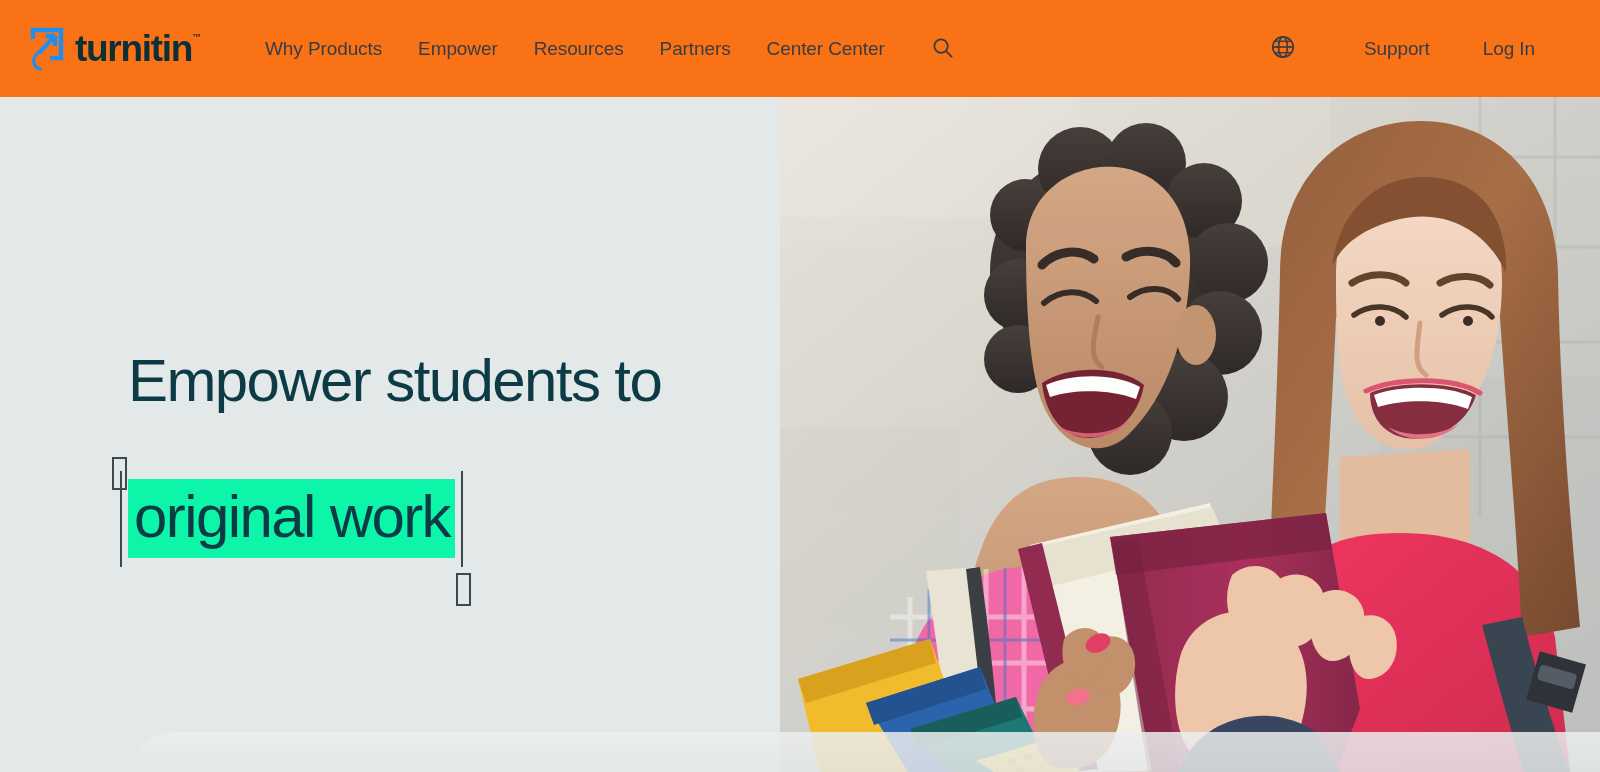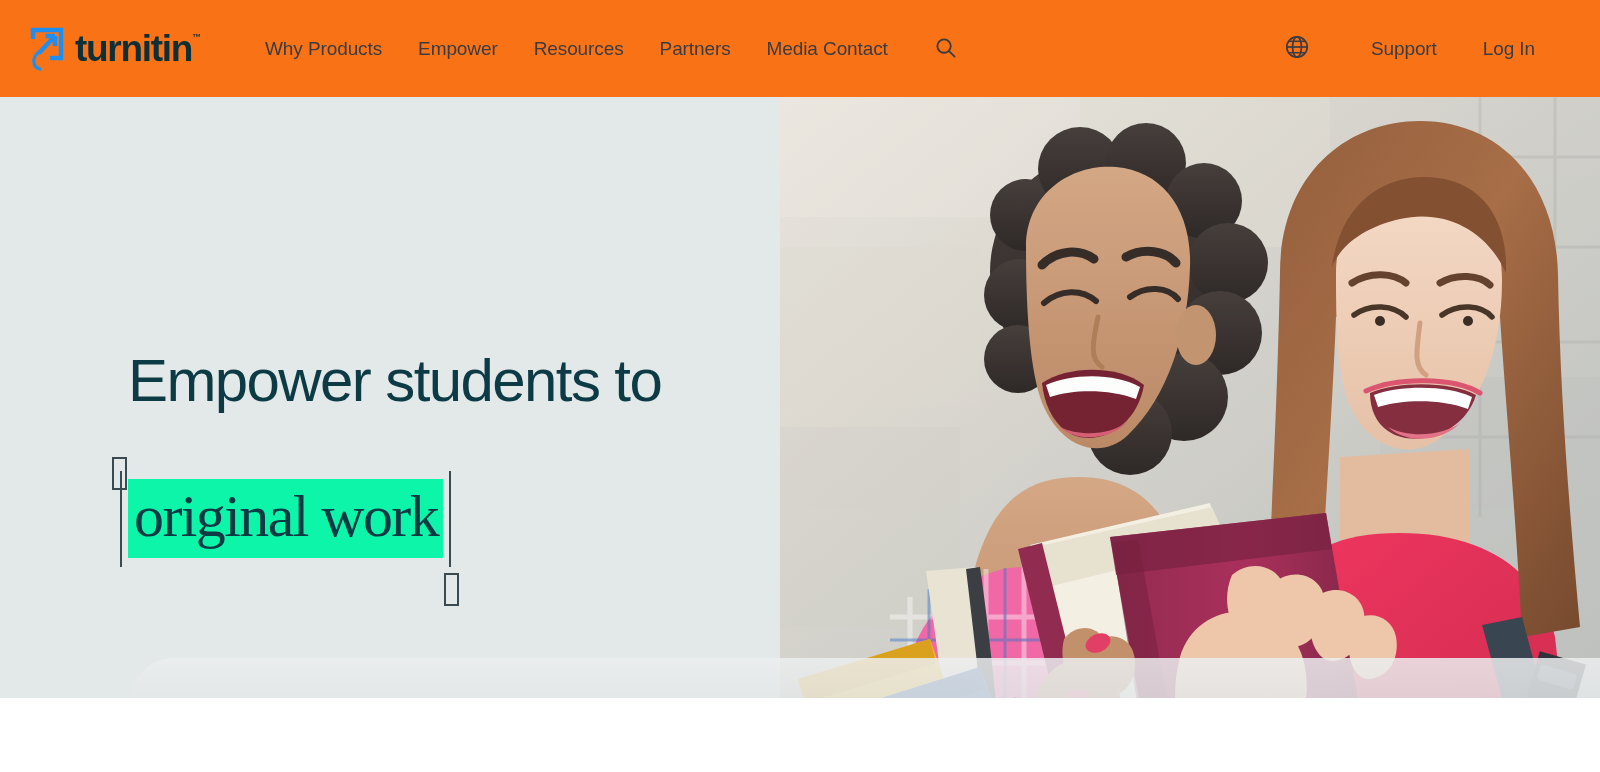--- a/index.html
+++ b/index.html
@@ -58,49 +58,48 @@
     background:none; border:none; cursor:pointer;
     padding:8px 12px;
     display:flex; align-items:center; justify-content:center;
   }
   .nav-search{ margin-left:16px; }
 
   .nav-right{
     margin-left:auto;
     display:flex; align-items:center;
     margin-right:44px;
-    gap:4px;
+    gap:11px;
   }
   .nav-right .nav-link{ padding:10px 21px; }
   .nav-globe{ margin-right:24px; }
 
   
   .hero{
     position:absolute; top:97px; left:0;
-    width:1600px; height:601px;
+    width:1600px; height:675px;
     background:#e3e8e9;
     overflow:hidden;
   }
 
   .hero-copy{
     position:absolute;
     left:128px; top:252px;
     width:600px;
   }
   .hero-heading{
     font-size:60px;
     line-height:1.05;
     font-weight:400;
     color:#0c3a45;
     letter-spacing:-1.6px;
   }
   .hl-wrap{
     position:relative;
     display:inline-block;
-    font-family:Liberation Serif, serif;
   }
   .hl{
     background:#0df5a8;
     display:inline-block;
     padding:6px 5px 10px 6px;
     margin-top:4px;
     color:#0c3a45;
   }
   
   .sel-bar-left{
@@ -173,21 +172,21 @@
       <span>turnitin</span>
       <span class="brand-tm">™</span>
     </span>
   </a>
 
   <nav class="nav-main">
     <a class="nav-link" href="#">Why Products</a>
     <a class="nav-link" href="#">Empower</a>
     <a class="nav-link" href="#">Resources</a>
     <a class="nav-link" href="#">Partners</a>
-    <a class="nav-link" href="#">Media Contact</a>
+    <a class="nav-link" href="#">Center Center</a>
 
     <button class="nav-icon-btn nav-search">
       <span>
         <svg width="23" height="23" viewBox="0 0 24 24" aria-hidden="true">
           <circle cx="10.5" cy="10.5" r="7" fill="none" stroke="#3b3b42" stroke-width="1.9"></circle>
           <line x1="15.7" y1="15.7" x2="21.5" y2="21.5" stroke="#3b3b42" stroke-width="1.9" stroke-linecap="round"></line>
         </svg>
       </span>
     </button>
   </nav>

